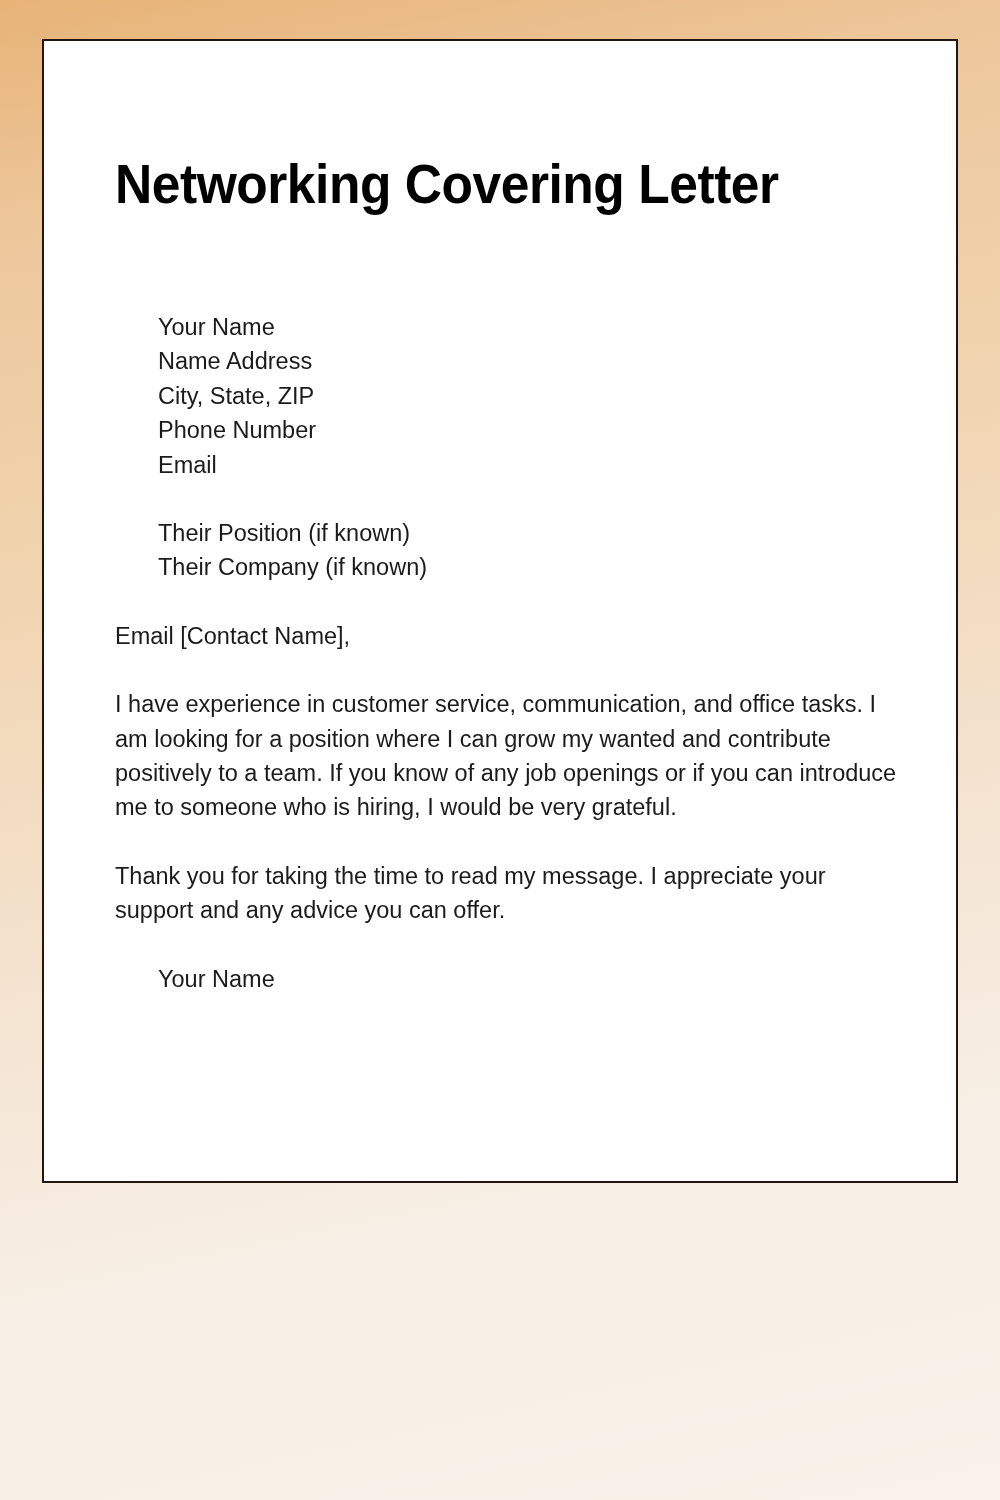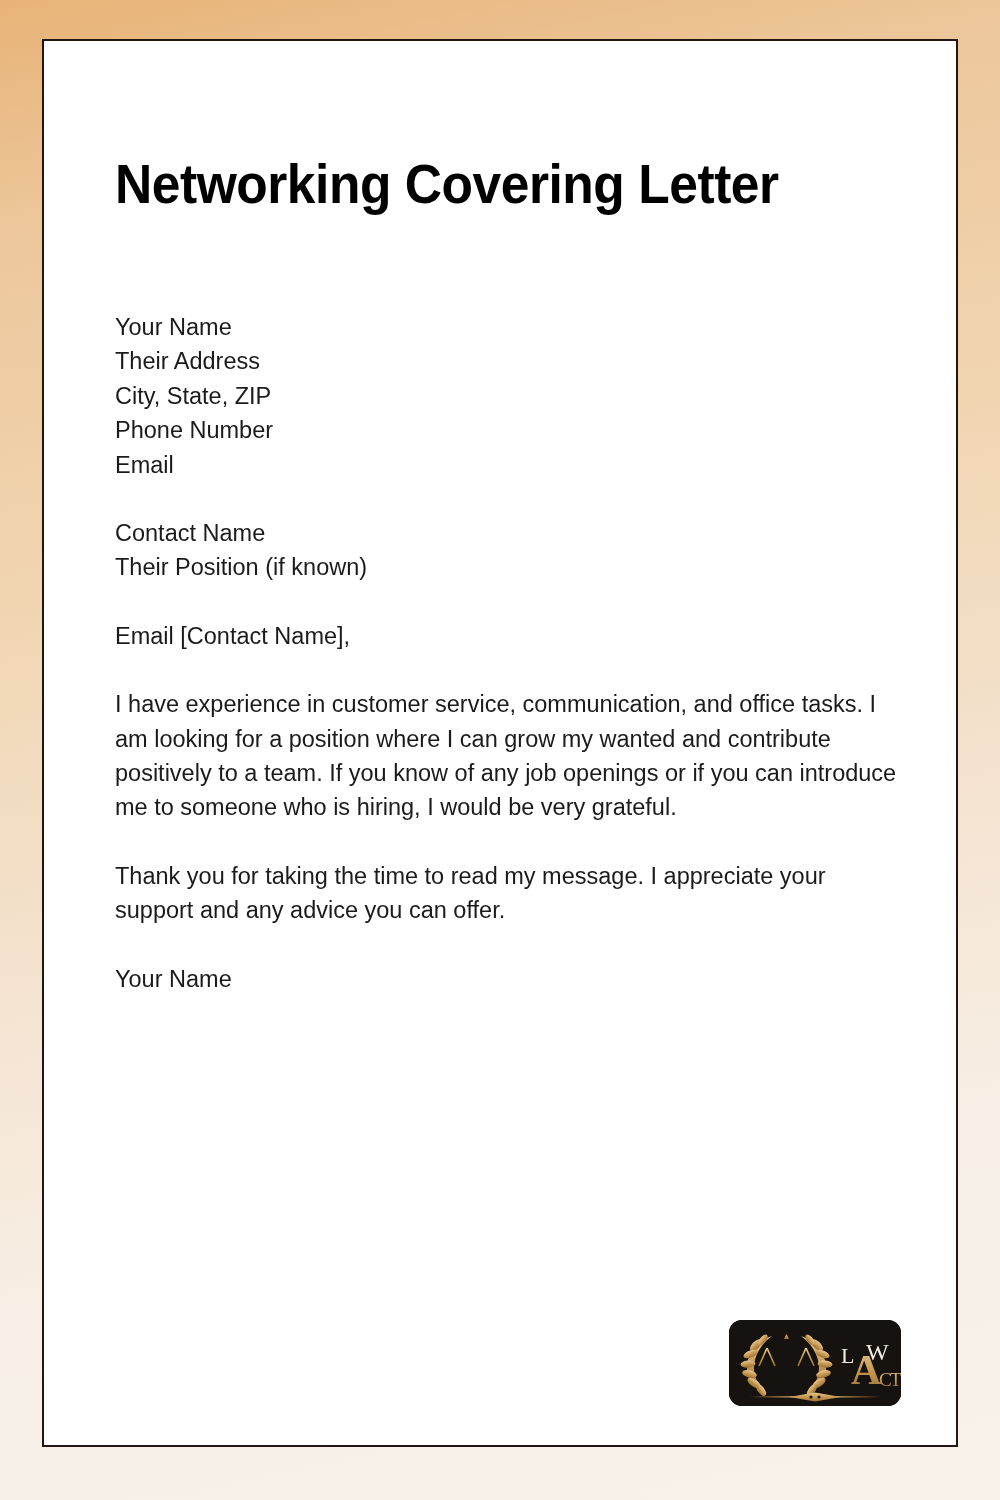--- a/index.html
+++ b/index.html
@@ -32,21 +32,21 @@
         #f7efe6 78%,
         #f8f2ea 100%);
   }
 
   
   .page {
     position: absolute;
     left: 42px;
     top: 39px;
     width: 916px;
-    height: 1408px;
+    height: 1144px;
     background: #ffffff;
     border: 2px solid #231512;
     box-sizing: border-box;
     overflow: hidden;
   }
 
   .page-inner {
     position: absolute;
     left: 71px;
     top: 0;
@@ -85,20 +85,21 @@
 
   .block {
     margin: 0 0 34px 0;
   }
   .block:last-child {
     margin-bottom: 0;
   }
   .line {
     display: block;
     white-space: pre-wrap;
+    margin-left: 43px;
   }
   .para {
     margin: 0 0 34px 0;
     text-align: left;
   }
 
   
   .logo-badge {
     position: absolute;
     left: 685px;
@@ -122,29 +123,29 @@
 
   <div class="page">
     <div class="page-inner">
 
       <div class="doc-title">Networking Covering Letter</div>
 
       <div class="letter">
 
         <div class="block">
           <span class="line">Your Name</span>
-          <span class="line">Their Address</span>
+          <span class="line">Name Address</span>
           <span class="line">City, State, ZIP</span>
           <span class="line">Phone Number</span>
           <span class="line">Email</span>
         </div>
 
         <div class="block">
-          <span class="line">Contact Name</span>
           <span class="line">Their Position (if known)</span>
+          <span class="line">Their Company (if known)</span>
         </div>
 
         <p class="para">Email [Contact Name],</p>
 
 
         <p class="para">I have experience in customer service, communication, and office tasks. I am looking for a position where I can grow my wanted and contribute positively to a team. If you know of any job openings or if you can introduce me to someone who is hiring, I would be very grateful.</p>
 
         <p class="para">Thank you for taking the time to read my message. I appreciate your support and any advice you can offer.</p>
 
         <div class="block">

